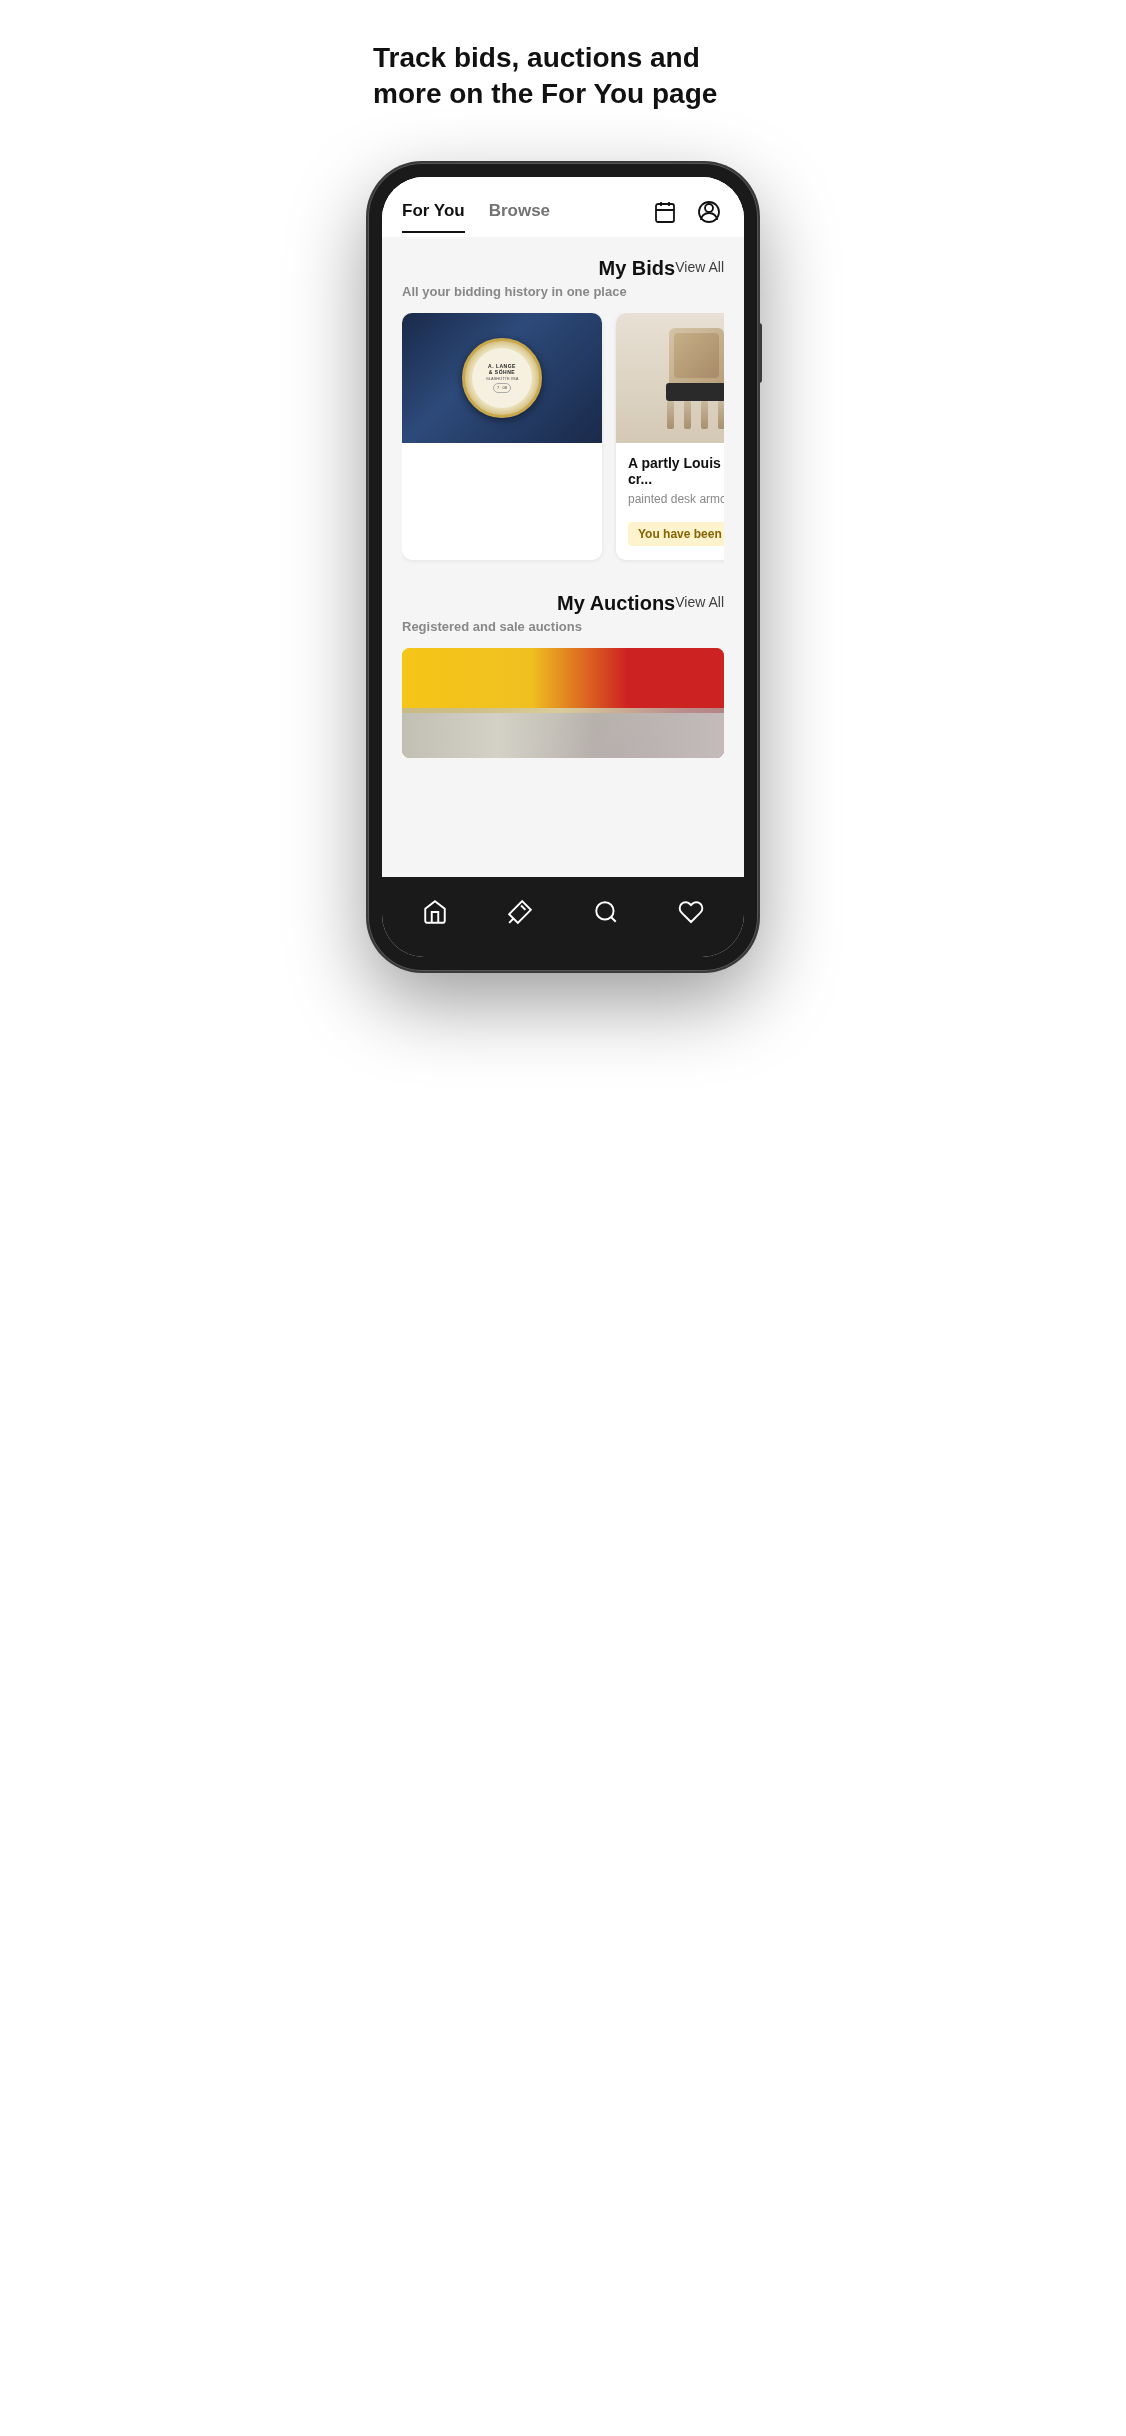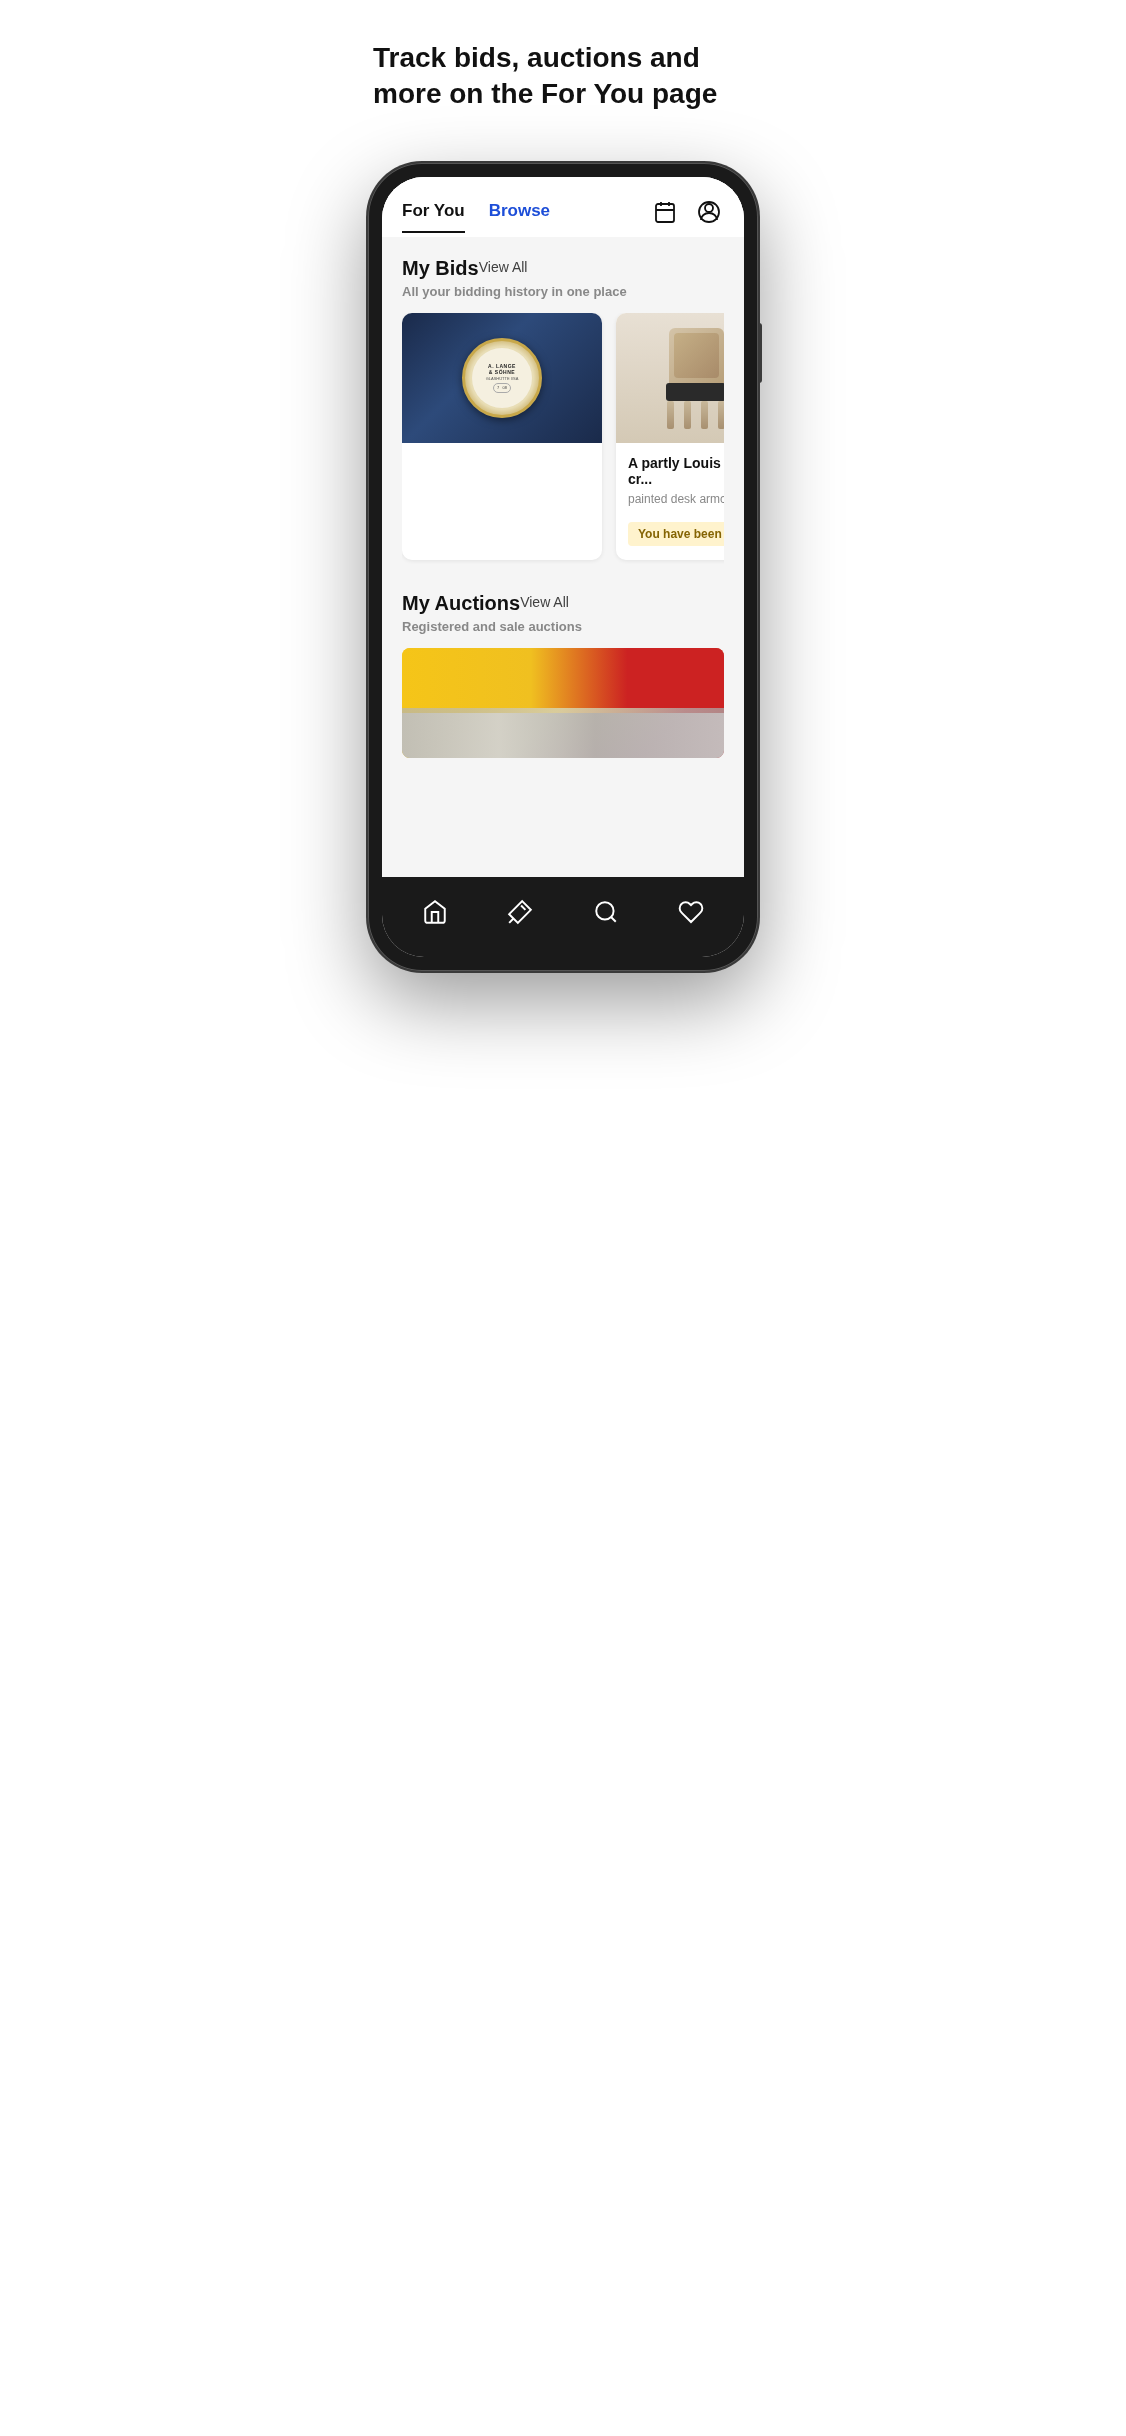--- a/index.html
+++ b/index.html
@@ -78,21 +78,21 @@
     }
 
     .nav-tabs-left {
       display: flex;
       gap: 24px;
     }
 
     .nav-tab {
       font-size: 17px;
       font-weight: 600;
-      color: #1d4ed8;
+      color: #737373;
       padding-bottom: 10px;
       border-bottom: 2px solid transparent;
       cursor: pointer;
     }
 
     .nav-tab.active {
       color: #111;
       border-bottom: 2px solid #111;
     }
 
@@ -120,21 +120,21 @@
       display: flex;
       flex-direction: column;
       gap: 28px;
     }
 
     .scroll-content::-webkit-scrollbar { display: none; }
 
     
     .section-header {
       display: flex;
-      justify-content: flex-start;
+      justify-content: flex-end;
       align-items: flex-start;
       margin-bottom: 4px;
     }
 
     .section-title {
       font-size: 20px;
       font-weight: 700;
       color: #111;
     }
 

